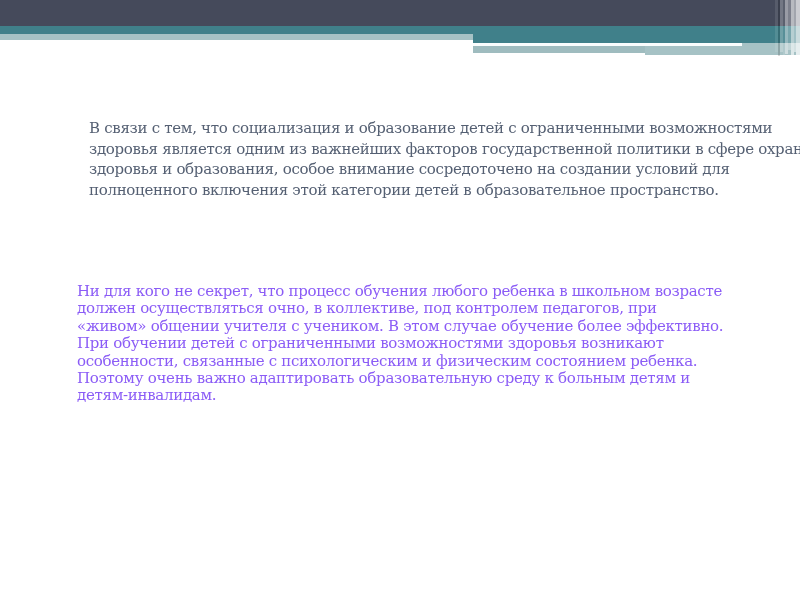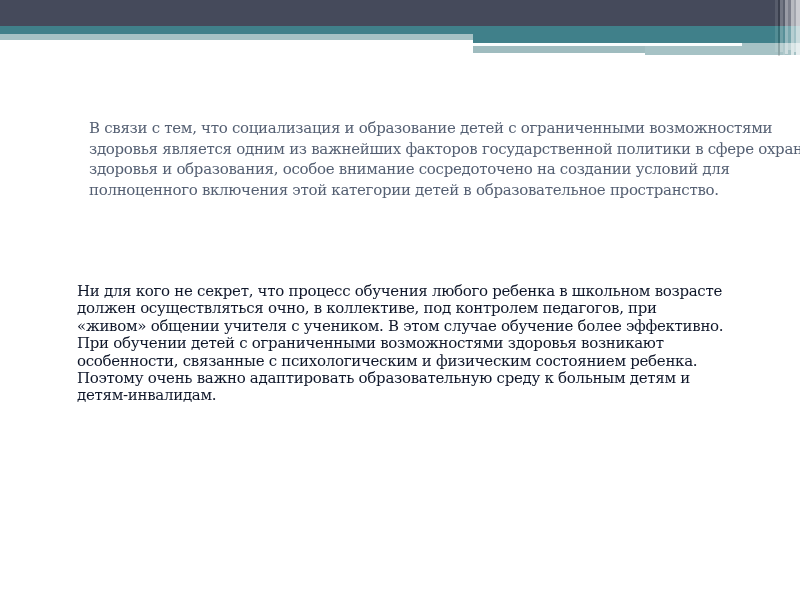--- a/index.html
+++ b/index.html
@@ -32,21 +32,21 @@
   .st8 { left: 19px; width: 2px; height: 52px; background: rgba(255,255,255,0.50); }
   .st9 { left: 21px; width: 4px; height: 56px; background: rgba(255,255,255,0.72); }
   
   .para { position: absolute; white-space: pre-line; letter-spacing: -0.3px; }
   .p-intro {
     left: 43px; top: 118px; width: 740px;
     font-size: 15px; line-height: 20.6px;
     color: #556073;
     margin-left: 46px;
   }
-  .p-body { color: #0f172a; font-size: 15px; line-height: 17.4px; width: 720px; left: 77px; }
+  .p-body { color: #8b5cf6; font-size: 15px; line-height: 17.4px; width: 720px; left: 77px; }
   .p-body-1 { top: 283px; }
   .p-body-2 { top: 416px; }
 </style>
 </head>
 <body>
 
 <div class="slide">
 
   <div class="band band-dark"></div>
   <div class="band band-teal"></div>

